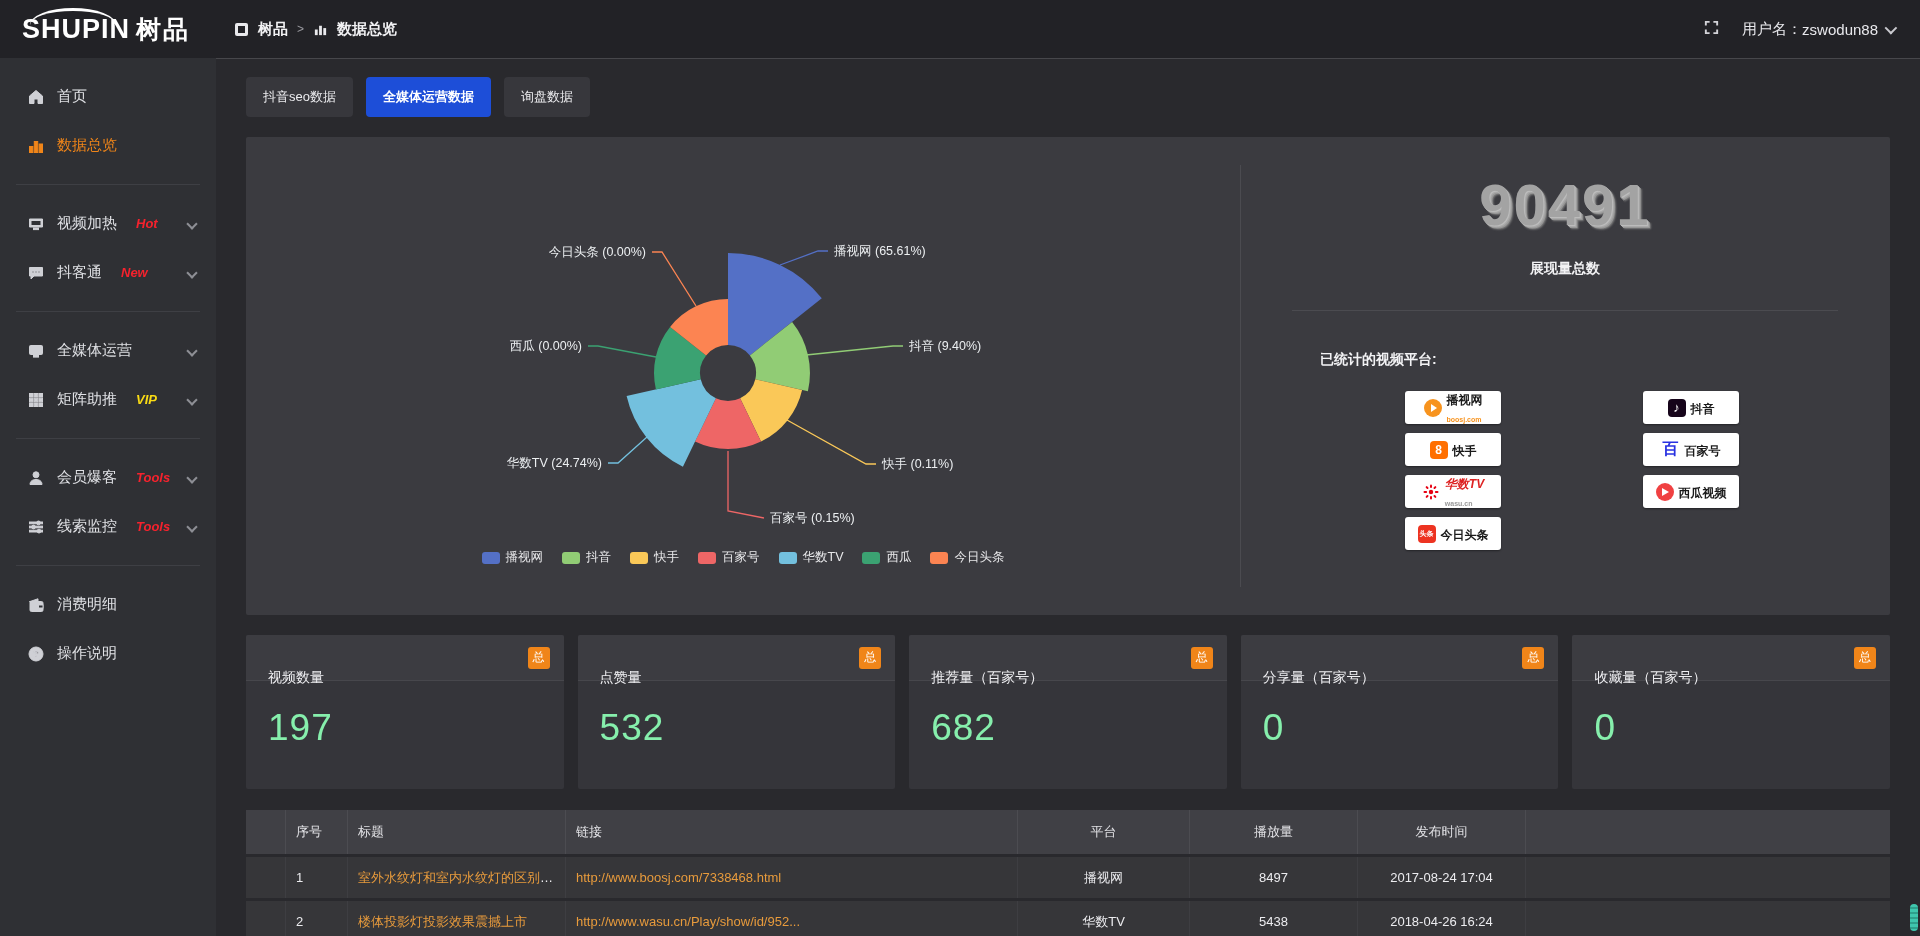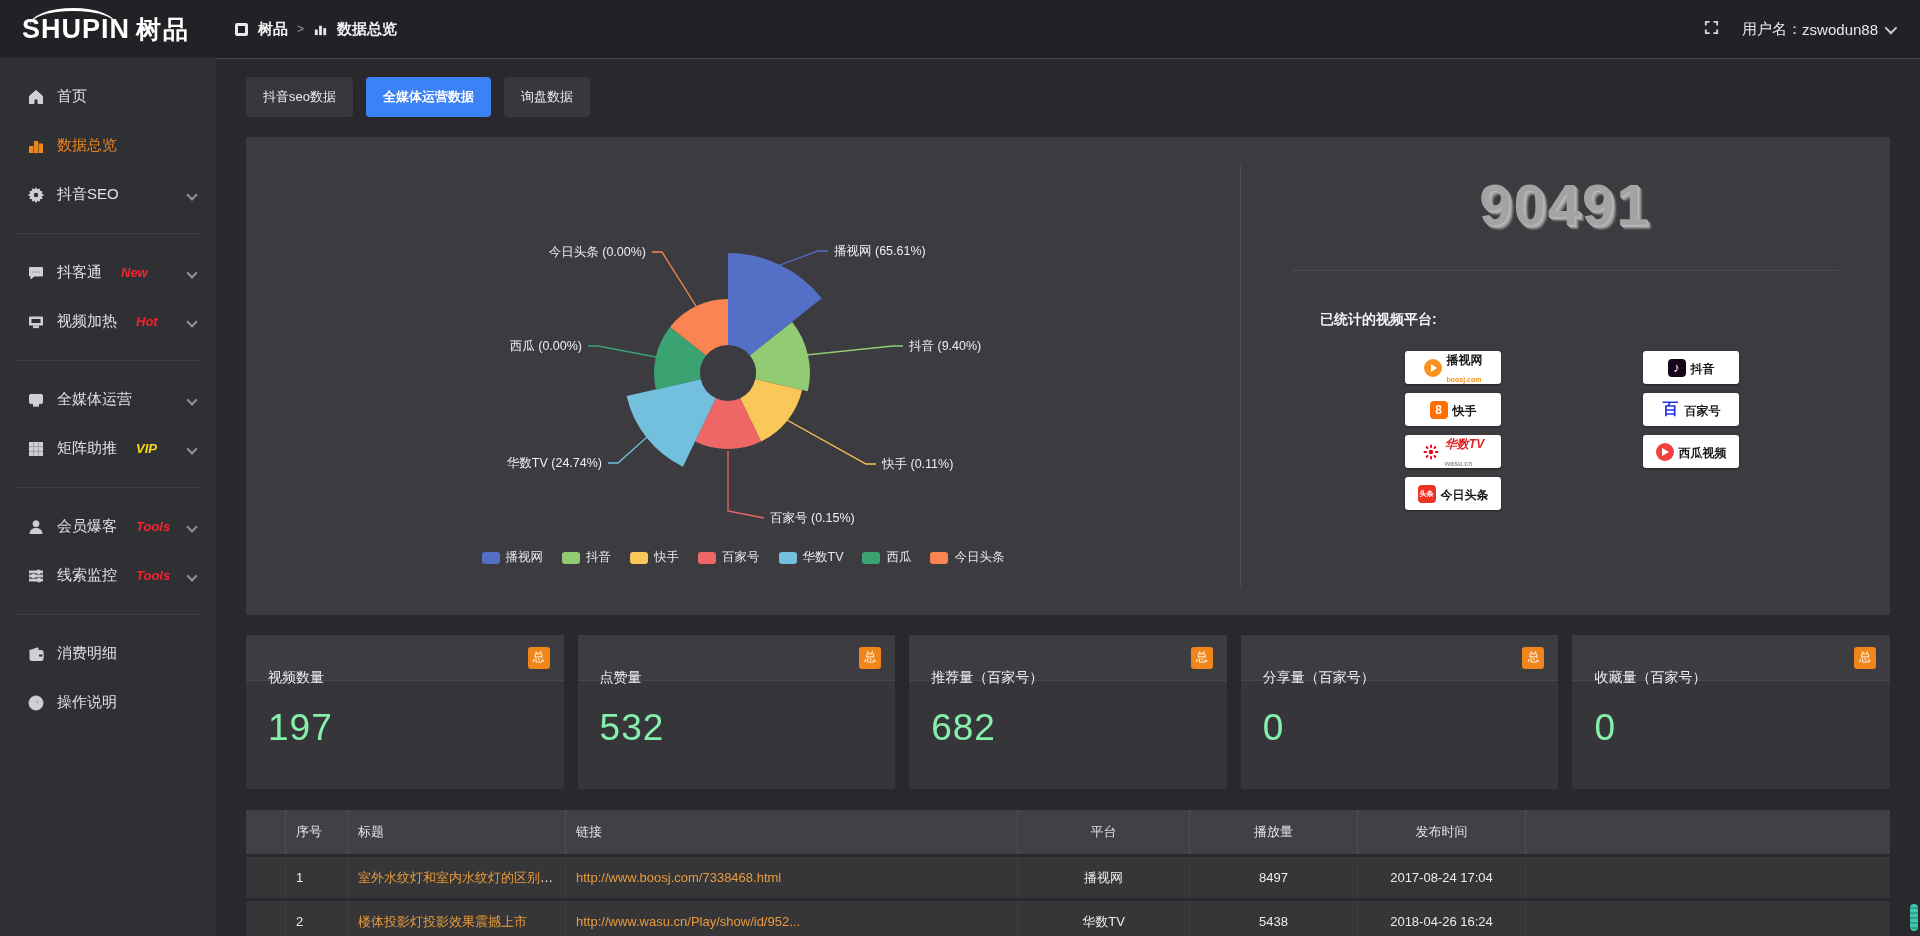--- a/index.html
+++ b/index.html
@@ -30,21 +30,21 @@
   .side-badge { font-size:13px; font-weight:bold; font-style:italic; margin-left:6px; }
   .side-chevron { margin-left:auto; width:8px; height:8px; border-right:2px solid #8e8f95; border-bottom:2px solid #8e8f95; transform:rotate(45deg); }
   .side-divider { height:1px; background:#3e3f44; margin:14px 16px; }
 
   .main { flex:1; border-top:1px solid #47474b; overflow:hidden; }
 
   
   .tabs { display:flex; gap:13px; margin:18px 30px 0; }
   .tab { height:40px; padding:12px 17px; display:flex; align-items:center; background:#37373c; color:#ececef;
          font-size:13px; border-radius:4px; cursor:pointer; }
-  .tab.active { background:#3b82f6; color:#fff; font-weight:bold; }
+  .tab.active { background:#1d4ed8; color:#fff; font-weight:bold; }
 
   
   .chart-panel { position:relative; height:478px; margin:20px 30px 0; background:#3b3b40; border-radius:2px; }
   .pie-svg { position:absolute; left:0; top:0; }
   .legend { position:absolute; left:0; top:412px; width:994px; display:flex; justify-content:center; gap:19px; }
   .legend-item { display:flex; align-items:center; gap:6px; font-size:12.5px; color:#e8e8ea; cursor:pointer; }
   .legend-chip { width:18px; height:12px; border-radius:3px; }
 
   .panel-right { position:absolute; left:994px; top:0; right:0; bottom:0; }
   .panel-right::before { content:""; position:absolute; left:0; top:28px; bottom:28px; width:1px; background:#4b4b50; }
@@ -135,46 +135,39 @@
         <span class="lab">首页</span>
       </div>
       <div class="side-item active">
         <svg width="16" height="16" viewBox="0 0 16 16">
           <rect x="1.5" y="8.5" width="3.4" height="6"></rect>
           <rect x="6.3" y="3.5" width="3.4" height="11"></rect>
           <rect x="11.1" y="6" width="3.4" height="8.5"></rect>
         </svg>
         <span class="lab">数据总览</span>
       </div>
-      <div class="side-item">
-        <svg width="16" height="16" viewBox="0 0 16 16">
-          <path fill-rule="evenodd" d="M8 .8l1.1 2.1 2.3-.8.3 2.4 2.4.3-.8 2.3L15.4 8l-2.1 1.1.8 2.3-2.4.3-.3 2.4-2.3-.8L8 15.4l-1.1-2.1-2.3.8-.3-2.4-2.4-.3.8-2.3L.6 8l2.1-1.1-.8-2.3 2.4-.3.3-2.4 2.3.8zM8 5.2A2.8 2.8 0 108 10.8 2.8 2.8 0 008 5.2z"></path>
-        </svg>
-        <span class="lab">抖音SEO</span>
-        <span class="side-chevron"></span>
-      </div>
       <div class="side-divider"></div>
+      <div class="side-item">
+        <svg width="16" height="16" viewBox="0 0 16 16">
+          <path d="M1.5 3h13v8h-13zM3 4.5v5h10v-5z" fill-rule="evenodd"></path>
+          <rect x="5.5" y="12" width="5" height="1.6"></rect>
+        </svg>
+        <span class="lab">视频加热</span>
+        <span class="side-badge" style="color:#f5222d">Hot</span>
+        <span class="side-chevron"></span>
+      </div>
       <div class="side-item">
         <svg width="16" height="16" viewBox="0 0 16 16">
           <path d="M1.5 2.5h13v8.5H6l-3 3v-3H1.5z"></path>
           <circle cx="5" cy="7" r="1" fill="#2f3034"></circle>
           <circle cx="8" cy="7" r="1" fill="#2f3034"></circle>
           <circle cx="11" cy="7" r="1" fill="#2f3034"></circle>
         </svg>
         <span class="lab">抖客通</span>
         <span class="side-badge" style="color:#f5222d">New</span>
-        <span class="side-chevron"></span>
-      </div>
-      <div class="side-item">
-        <svg width="16" height="16" viewBox="0 0 16 16">
-          <path d="M1.5 3h13v8h-13zM3 4.5v5h10v-5z" fill-rule="evenodd"></path>
-          <rect x="5.5" y="12" width="5" height="1.6"></rect>
-        </svg>
-        <span class="lab">视频加热</span>
-        <span class="side-badge" style="color:#f5222d">Hot</span>
         <span class="side-chevron"></span>
       </div>
       <div class="side-divider"></div>
       <div class="side-item">
         <svg width="16" height="16" viewBox="0 0 16 16">
           <rect x="1.5" y="2.5" width="13" height="9" rx="1"></rect>
           <rect x="5.5" y="12.5" width="5" height="1.6"></rect>
         </svg>
         <span class="lab">全媒体运营</span>
         <span class="side-chevron"></span>
@@ -293,20 +286,21 @@
             <span>西瓜</span>
           </div>
           <div class="legend-item">
             <span class="legend-chip" style="background:#fc8452"></span>
             <span>今日头条</span>
           </div>
         </div>
 
       <div class="panel-right">
         <div class="big-num">90491</div>
+        <div class="big-num-label">展现量总数</div>
         <div class="right-divider"></div>
         <div class="platforms-title">已统计的视频平台:</div>
         <div class="plat-grid" id="platGrid">
             <div class="plat-badge">
               <span class="plat-ico ico-circle" style="background:#f7931e">
                 <span class="play-tri" style="border-left-width:6px;"></span>
               </span>
               <span><span class="plat-name" style="">播视网</span><br><span class="plat-sub" style="color:#f7931e">boosj.com</span></span>
             </div>
             <div class="plat-badge">

